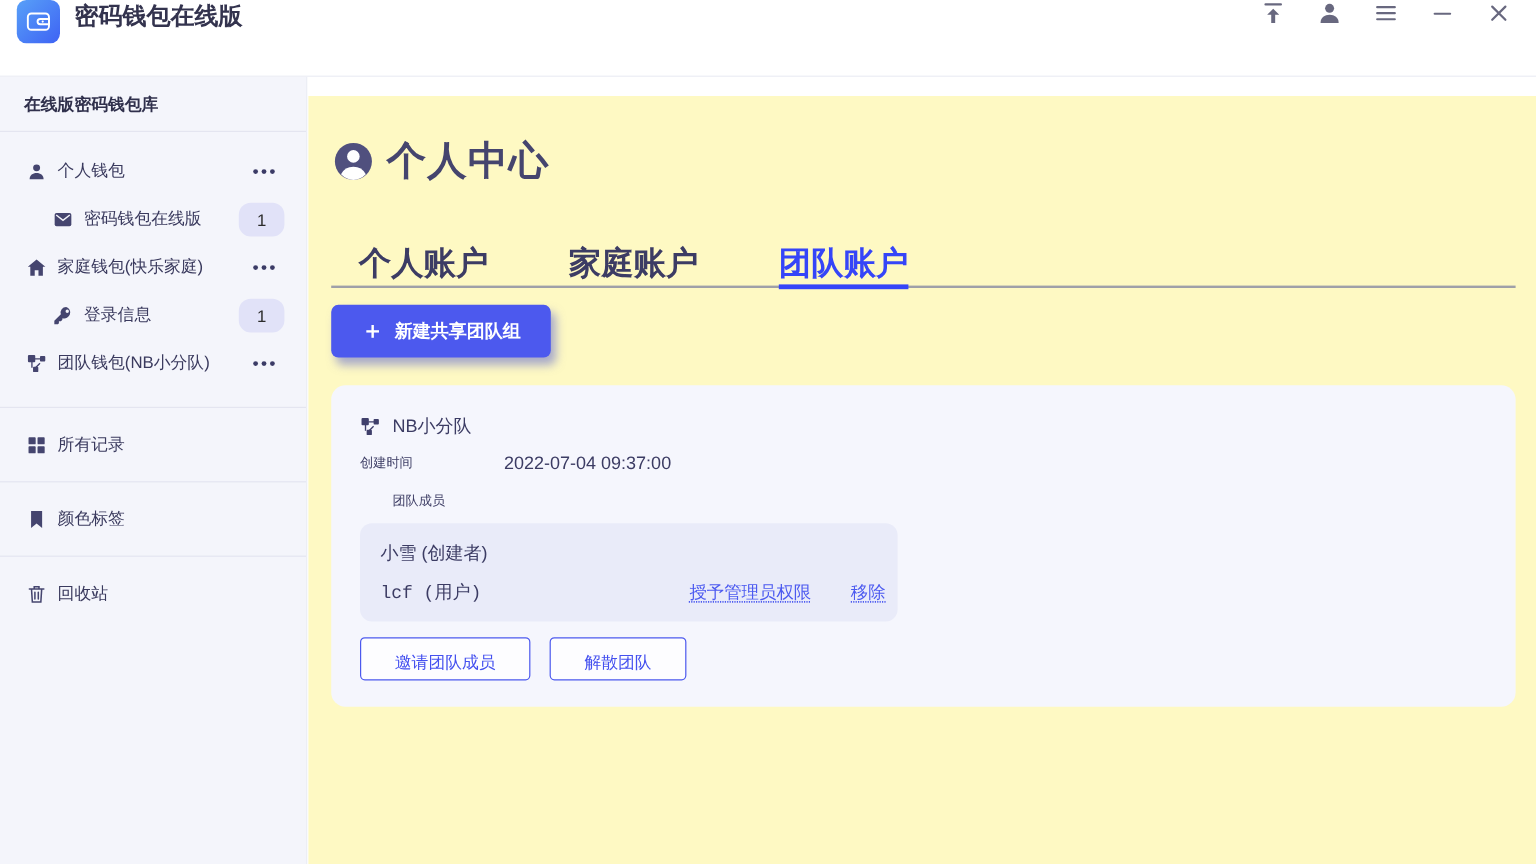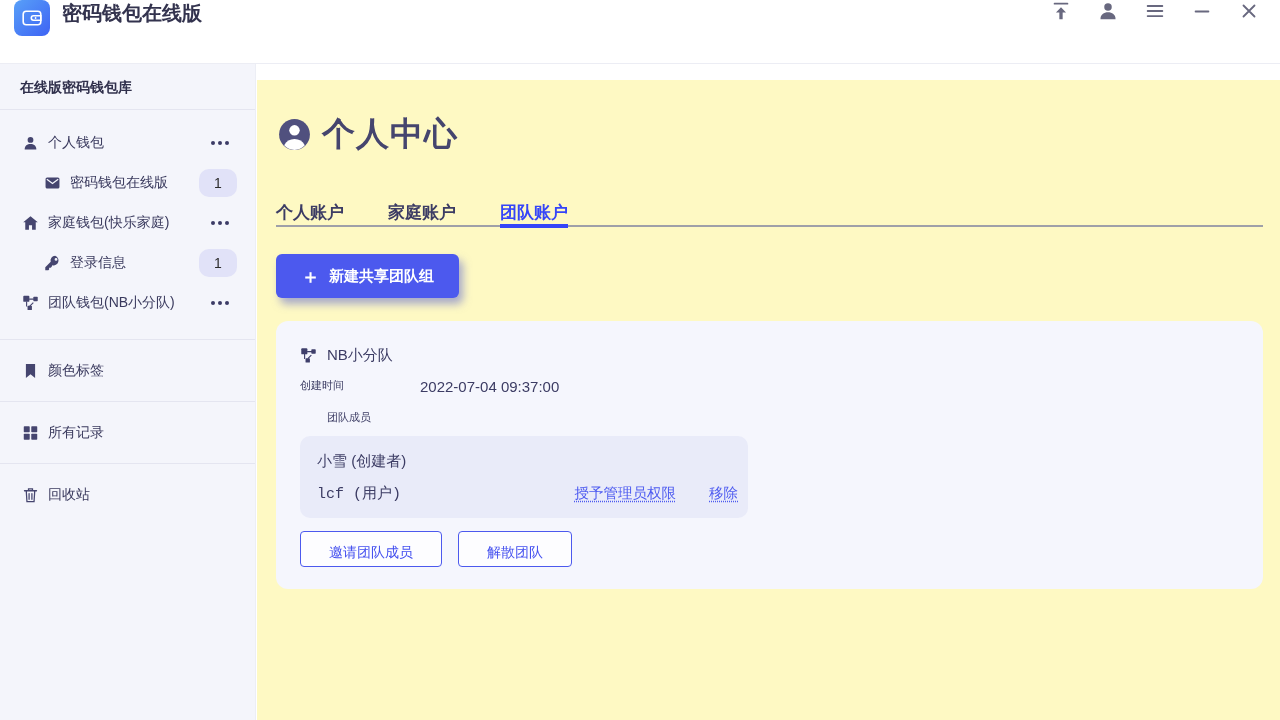--- a/index.html
+++ b/index.html
@@ -61,22 +61,22 @@
 
   .page-title-row { position:absolute; left:19px; top:32px; display:flex; align-items:center; gap:9px; }
   .title-icon { width:37px; height:37px; }
   .page-title { margin:0; font-size:33px; font-weight:bold; color:#45456e; letter-spacing:1px; }
 
   .tabs {
     position:absolute; left:19px; top:121px; width:987px;
     display:flex; gap:44px; border-bottom:2px solid #9fa0a8;
   }
   .tab {
-    font-size:17px; font-weight:bold; color:#3c3c64;
-    padding-bottom:0; cursor:pointer; white-space:nowrap;
+    font-size:27px; font-weight:bold; color:#3c3c64;
+    padding-bottom:0; cursor:pointer; white-space:nowrap;margin-left:23px;
   }
   .tab.active { color:#3545f8; border-bottom:4px solid #3545f8; margin-bottom:-3px; }
 
   .primary-btn {
     position:absolute; left:19px; top:174px; height:44px; padding:0 25px;
     background:#4c59ee; color:#fff; border:none; border-radius:6px;
     font-family:inherit; font-size:15px; font-weight:bold;
     display:flex; align-items:center; gap:9px; cursor:pointer;
     box-shadow:4px 6px 8px rgba(96,104,207,0.55);
   }
@@ -228,35 +228,35 @@
           <i></i>
           <i></i>
         </span>
     </div>
   </div>
 
   <div class="section-rows">
     <div class="section-row">
       <span class="sicon">
         <svg viewBox="0 0 24 24" width="17" height="17" fill="currentColor">
-          <path d="M5.5 2h13v20l-6.5-5.4L5.5 22z"></path>
-        </svg>
-      </span>
-      <span class="slabel">颜色标签</span>
-    </div>
-    <div class="section-row">
-      <span class="sicon">
-        <svg viewBox="0 0 24 24" width="17" height="17" fill="currentColor">
           <rect x="2.5" y="2.5" width="8.4" height="8.4" rx="1"></rect>
           <rect x="13.1" y="2.5" width="8.4" height="8.4" rx="1"></rect>
           <rect x="2.5" y="13.1" width="8.4" height="8.4" rx="1"></rect>
           <rect x="13.1" y="13.1" width="8.4" height="8.4" rx="1"></rect>
         </svg>
       </span>
       <span class="slabel">所有记录</span>
+    </div>
+    <div class="section-row">
+      <span class="sicon">
+        <svg viewBox="0 0 24 24" width="17" height="17" fill="currentColor">
+          <path d="M5.5 2h13v20l-6.5-5.4L5.5 22z"></path>
+        </svg>
+      </span>
+      <span class="slabel">颜色标签</span>
     </div>
     <div class="section-row">
       <span class="sicon">
         <svg viewBox="0 0 24 24" width="17" height="17" fill="none" stroke="currentColor" stroke-width="1.8" stroke-linecap="round">
           <path d="M3.5 6h17M9.2 6V3.5h5.6V6M6 6l1 15.5h10L18 6M10 10v8M14 10v8"></path>
         </svg>
       </span>
       <span class="slabel">回收站</span>
     </div>
   </div>

